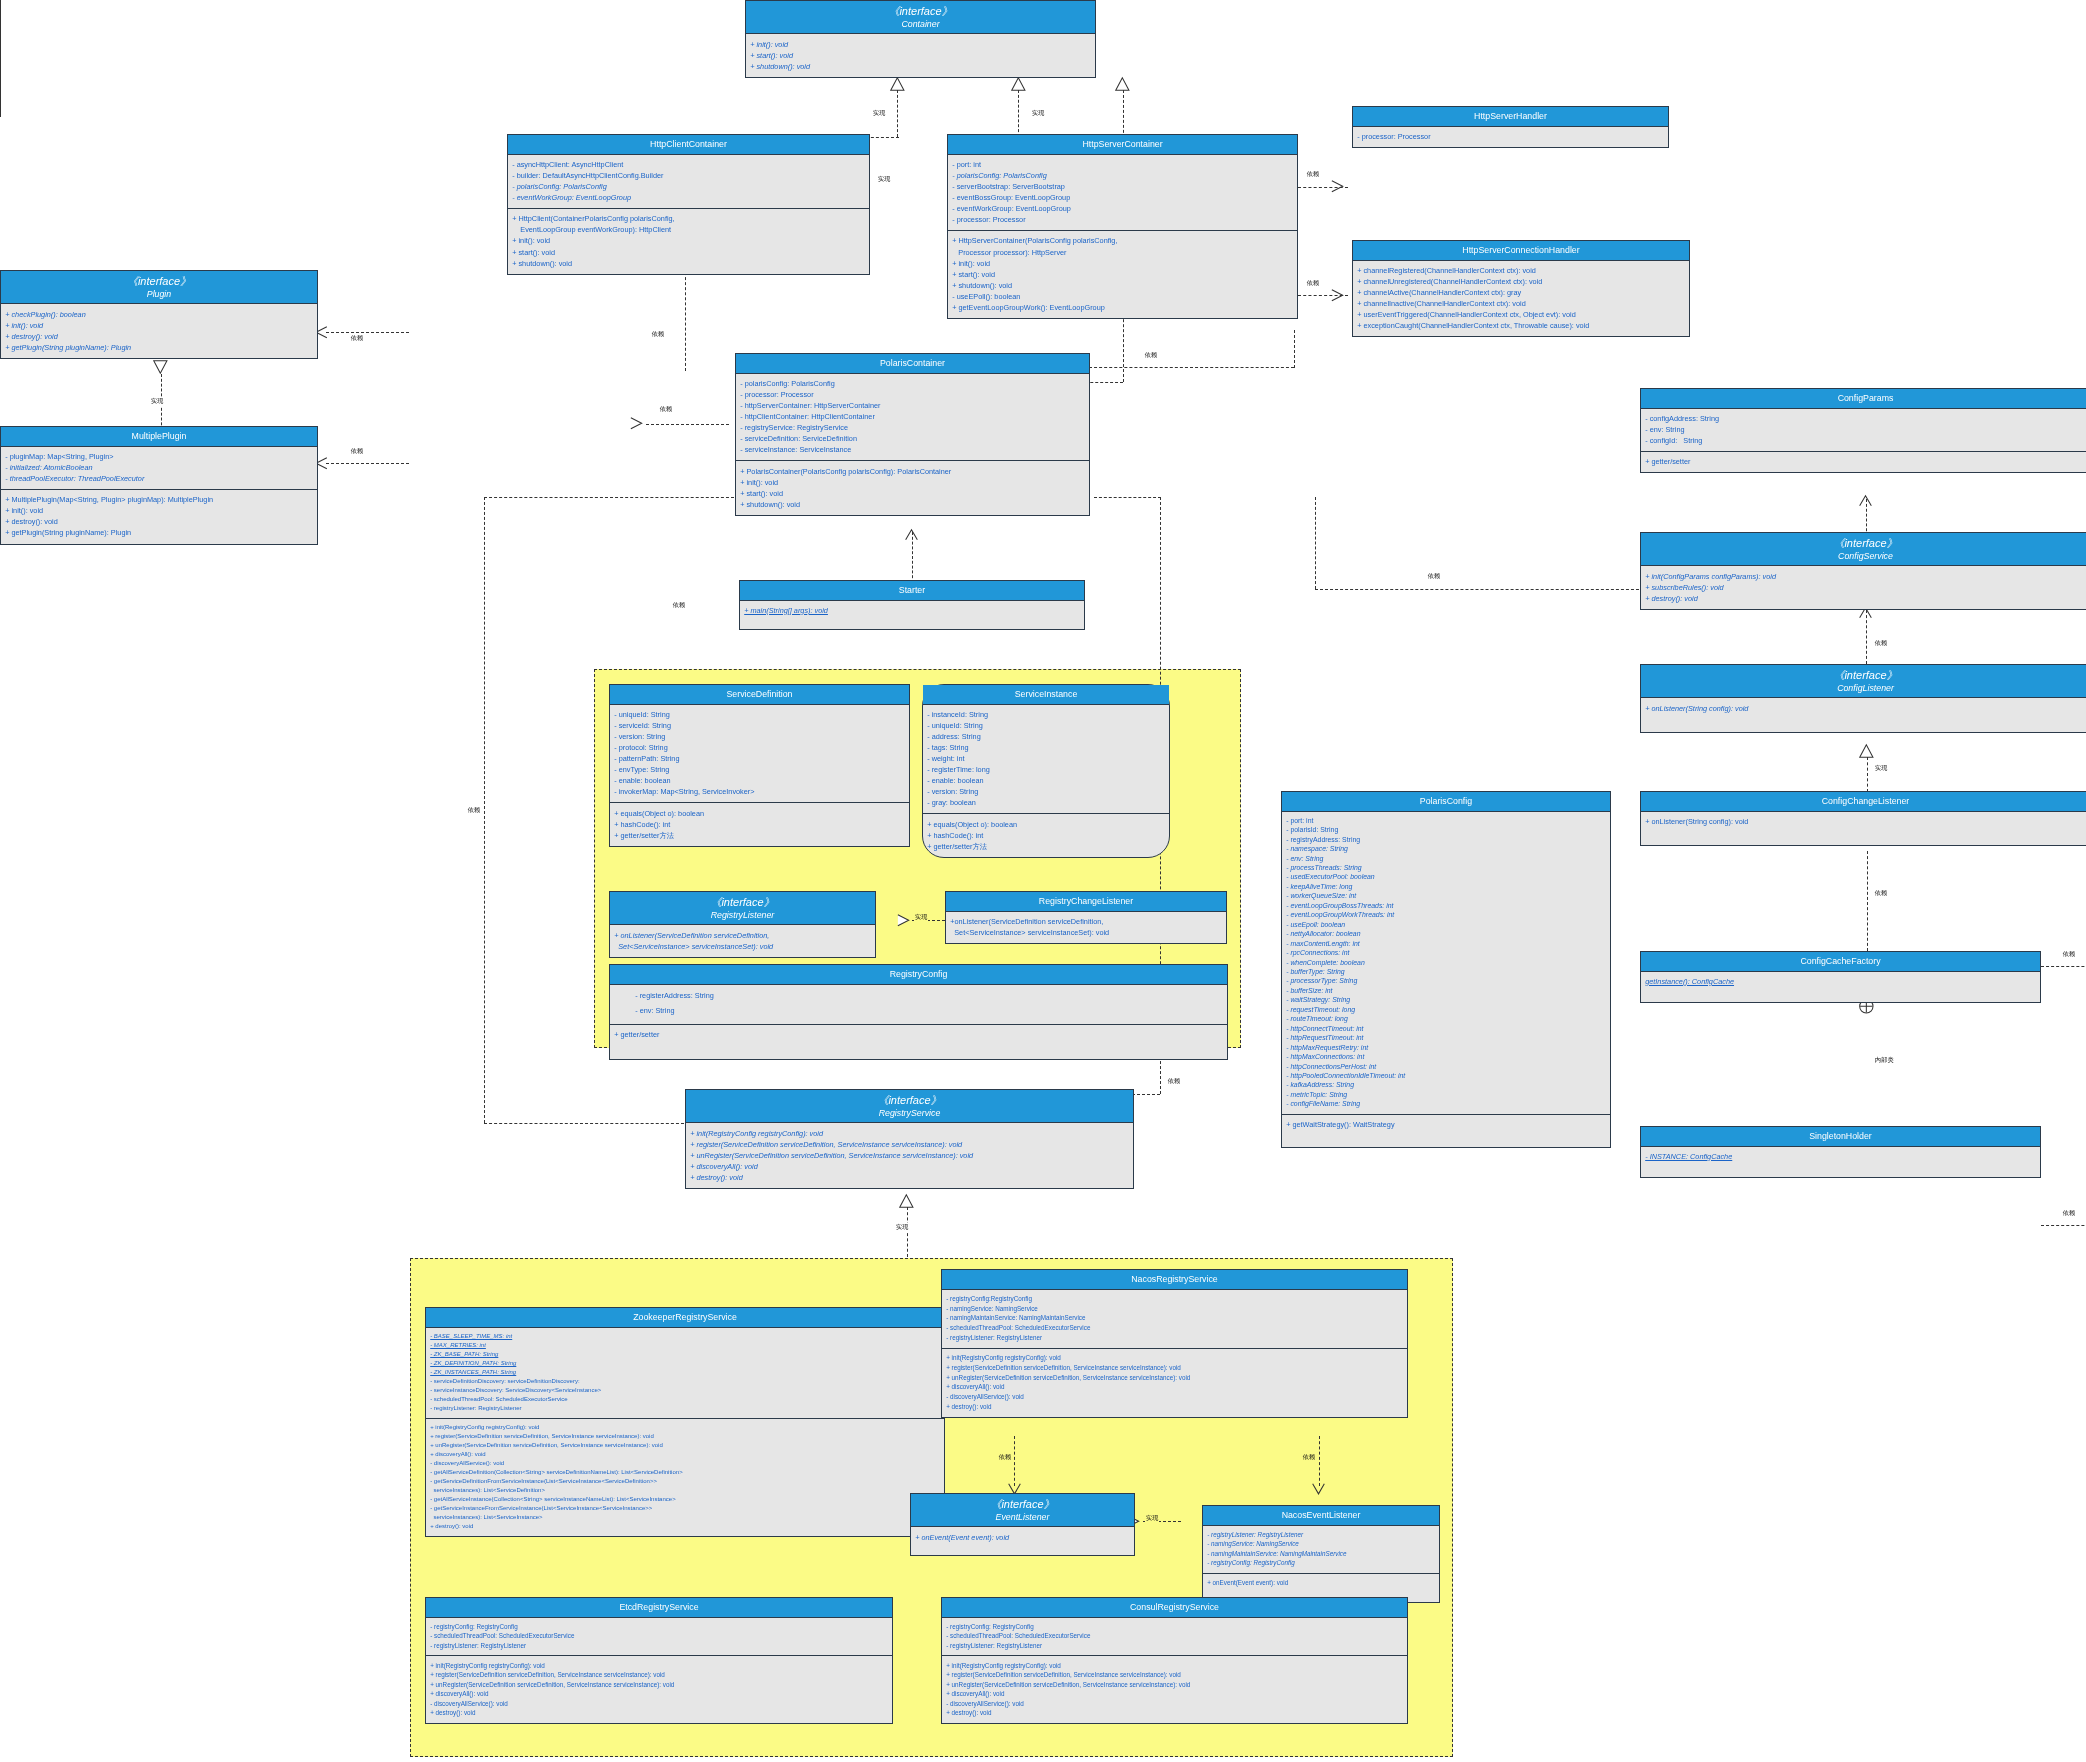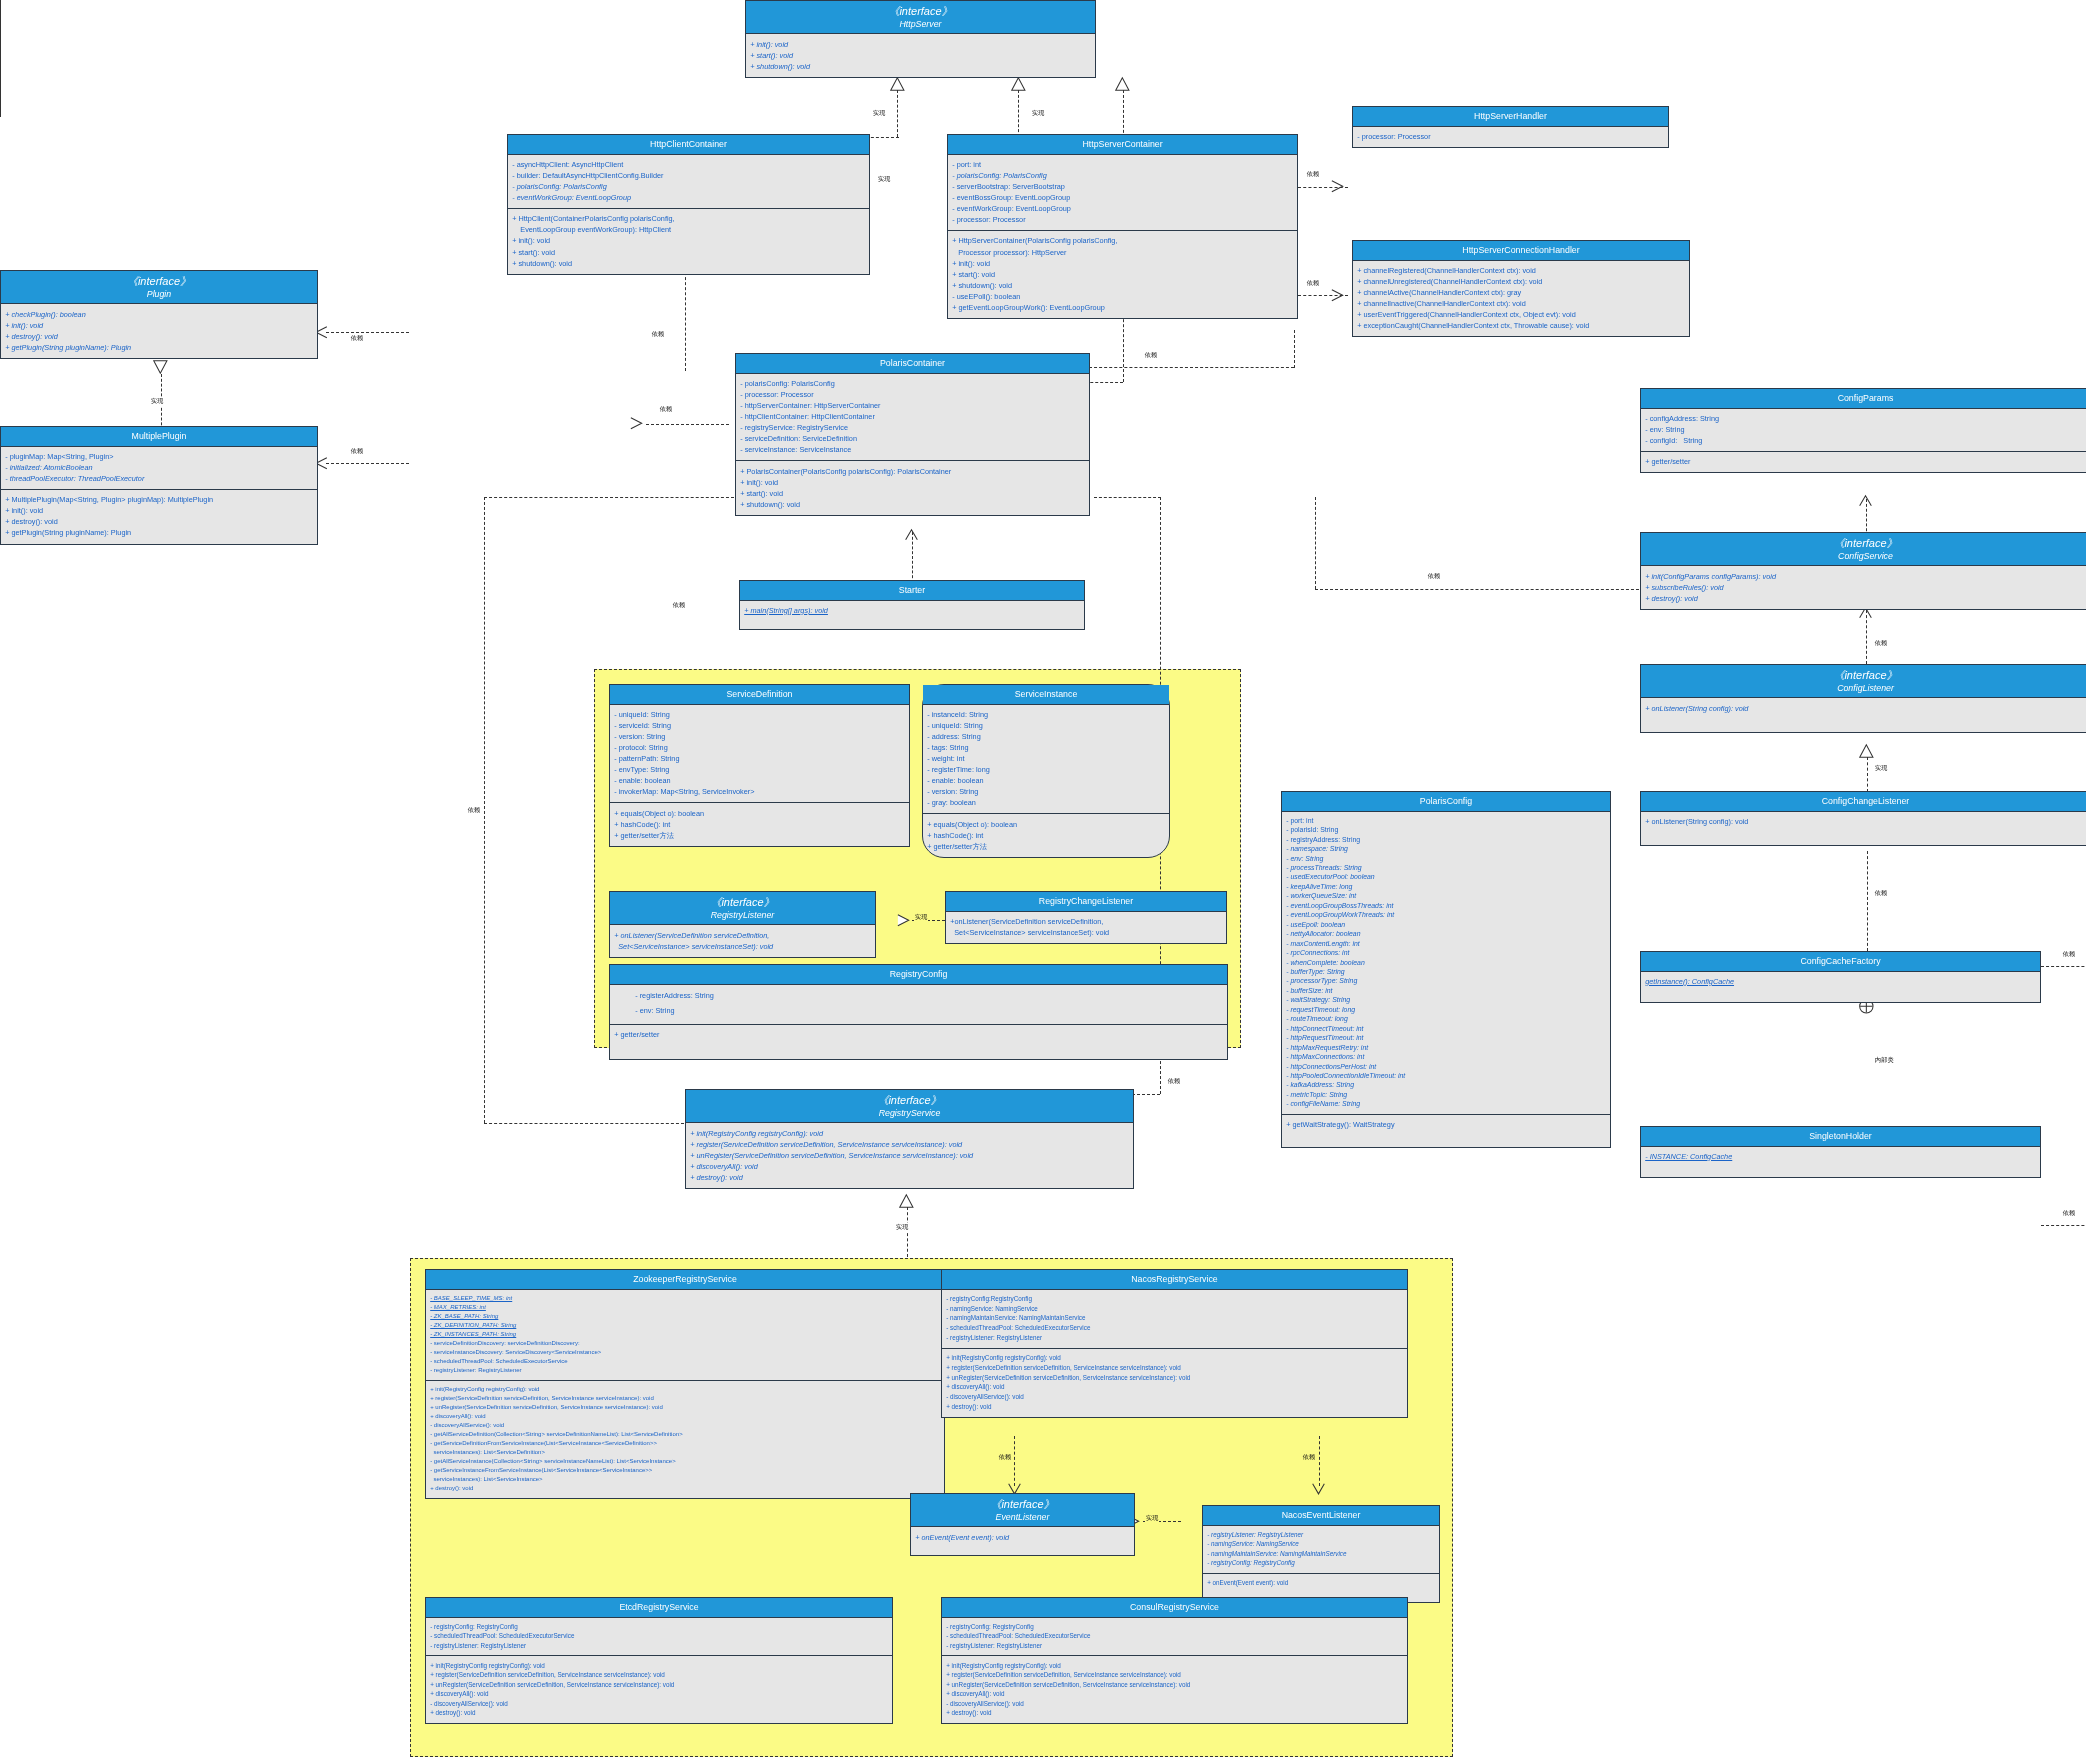--- a/index.html
+++ b/index.html
@@ -189,21 +189,21 @@
 
   <svg class="mk" style="left:1127px;top:1515px;width:16.7px;height:12.5px;" viewBox="0 0 40 30">
       <path class="hollow" d="M2 2 L28 15 L2 28"></path>
     </svg>
   <div class="dh" style="left:1143px;top:1521px;width:38px;"></div>
   <div class="lbl ny" style="left:1145px;top:1514px;">实现</div>
 
   <div class="cls" style="left:745px;top:0px;width:351px;">
     <div class="hdr iface">
       <span class="stereo">《interface》</span>
-      <span>HttpServer</span>
+      <span>Container</span>
     </div>
     <div class="cmp it">
         <div>+ init(): void</div>
         <div>+ start(): void</div>
         <div>+ shutdown(): void</div>
       </div>
   </div>
 
   <div class="cls" style="left:507px;top:134px;width:363px;">
     <div class="hdr"><span>HttpClientContainer</span></div>
@@ -488,21 +488,21 @@
       </div>
   </div>
 
   <div class="cls" style="left:1640px;top:1126px;width:401px;">
     <div class="hdr"><span>SingletonHolder</span></div>
     <div class="cmp st" style="min-height:21px;">
         <div>- INSTANCE: ConfigCache</div>
       </div>
   </div>
 
-  <div class="cls" style="left:425px;top:1269px;width:520px;">
+  <div class="cls" style="left:425px;top:1307px;width:520px;">
     <div class="hdr"><span>ZookeeperRegistryService</span></div>
     <div class="cmp" style="font-size:6px;line-height:1.5;">
         <div class="st">- BASE_SLEEP_TIME_MS: int</div>
         <div class="st">- MAX_RETRIES: int</div>
         <div class="st">- ZK_BASE_PATH: String</div>
         <div class="st">- ZK_DEFINITION_PATH: String</div>
         <div class="st">- ZK_INSTANCES_PATH: String</div>
         <div>- serviceDefinitionDiscovery: serviceDefinitionDiscovery:</div>
         <div>- serviceInstanceDiscovery: ServiceDiscovery&lt;ServiceInstance&gt;</div>
         <div>- scheduledThreadPool: ScheduledExecutorService</div>

